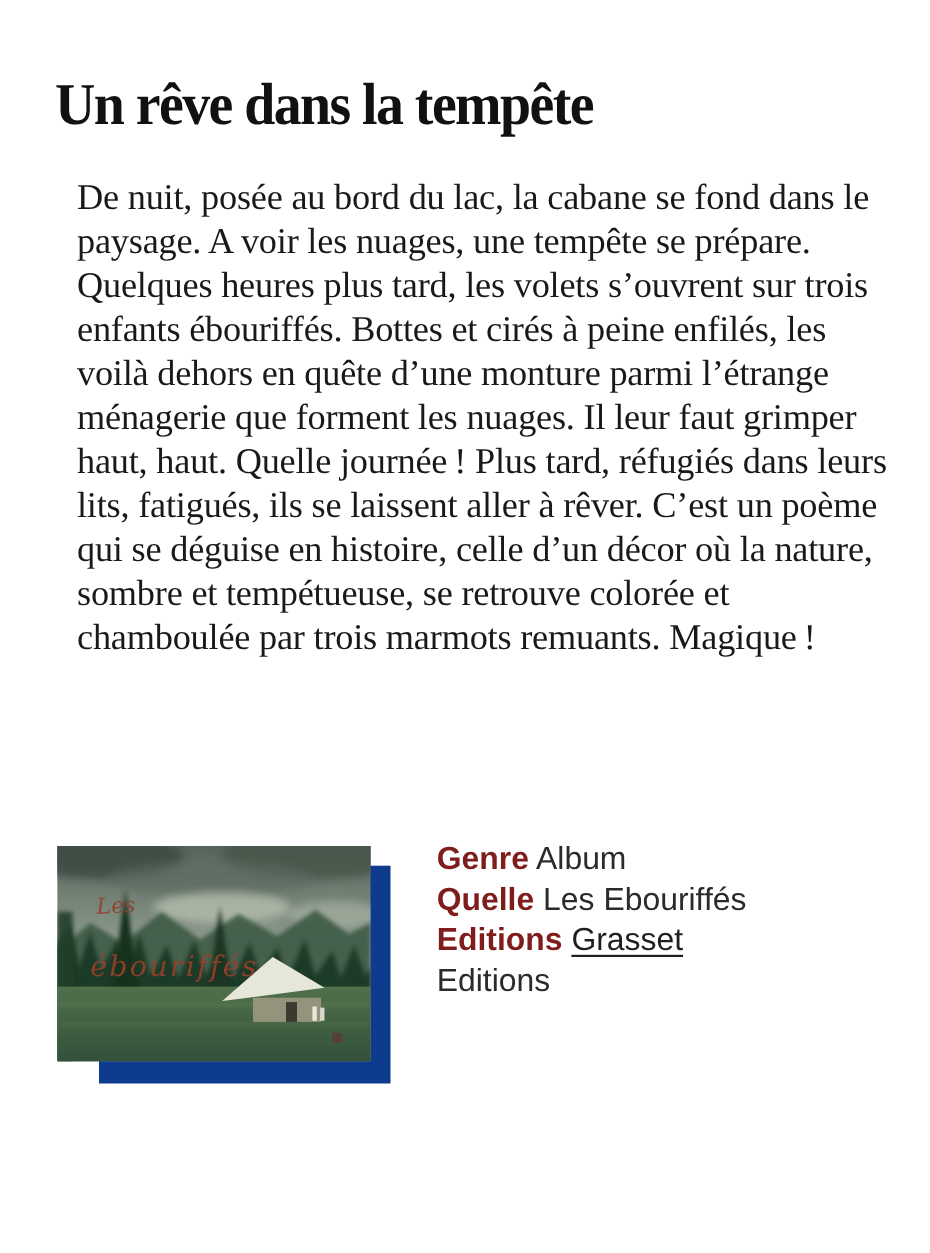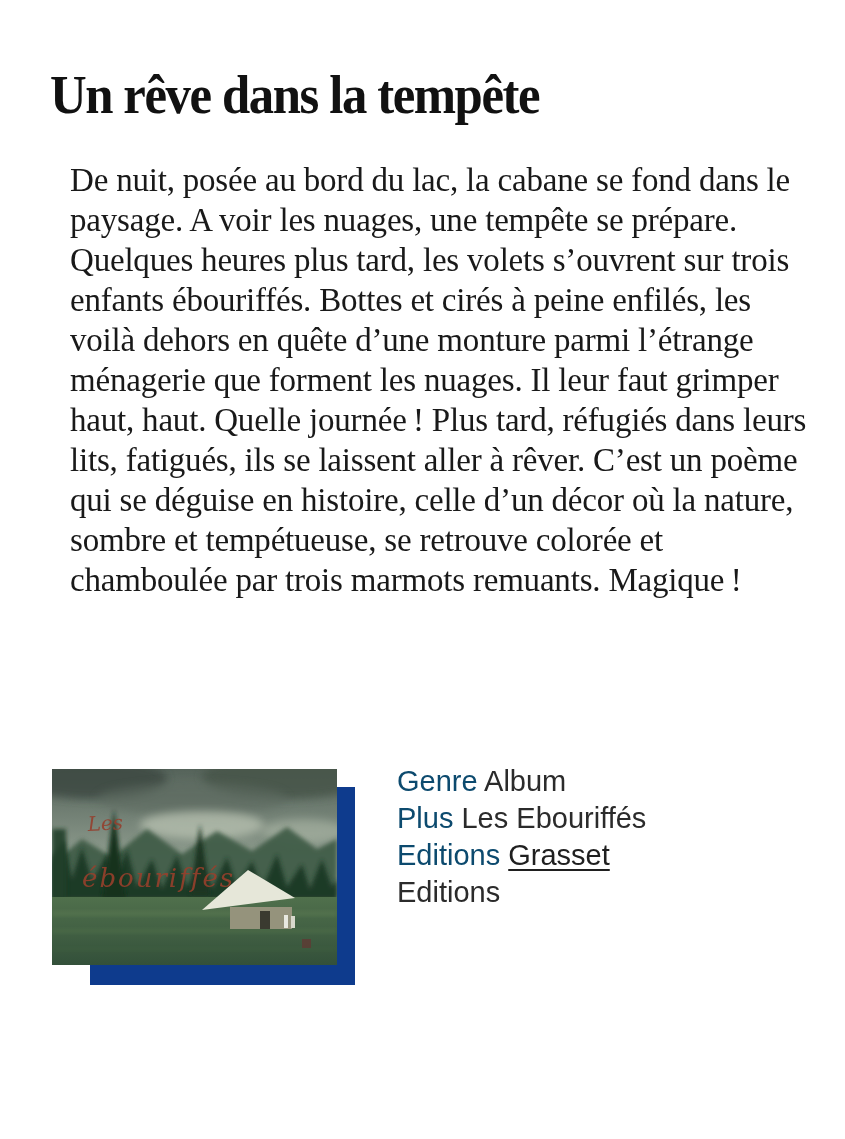--- a/index.html
+++ b/index.html
@@ -72,22 +72,22 @@
     left: 397px;
     top: 763px;
     width: 322px;
     font-family: "Liberation Sans", sans-serif;
     font-size: 29px;
     line-height: 37px;
     color: #2b2b2b;
   }
   .detail-row { margin: 0; }
   .lbl {
-    font-weight: 400;
-    color: #0c4a6e;
+    font-weight: 700;
+    color: #7f1d1d;
   }
   .publisher-link {
     color: #1f1f1f;
     text-decoration-thickness: 2px;
     text-underline-offset: 4px;
   }
 </style>
 </head>
 <body>
 
@@ -150,21 +150,21 @@
         <text x="30" y="118" font-size="26" fill="#9a402c" opacity="0.88" letter-spacing="2" font-family="'DejaVu Serif', serif" font-style="italic">ébouriffés</text>
       </svg>
     </div>
 
     <div class="details">
       <div class="detail-row">
         <span class="lbl">Genre</span>
         <span class="val">Album</span>
       </div>
       <div class="detail-row">
-        <span class="lbl">Plus</span>
+        <span class="lbl">Quelle</span>
         <span class="val">Les Ebouriffés</span>
       </div>
       <div class="detail-row">
         <span class="lbl">Editions</span>
         <a href="#" class="val publisher-link">Grasset</a>
         <span class="val">Editions</span>
       </div>
     </div>
 
   </section>

